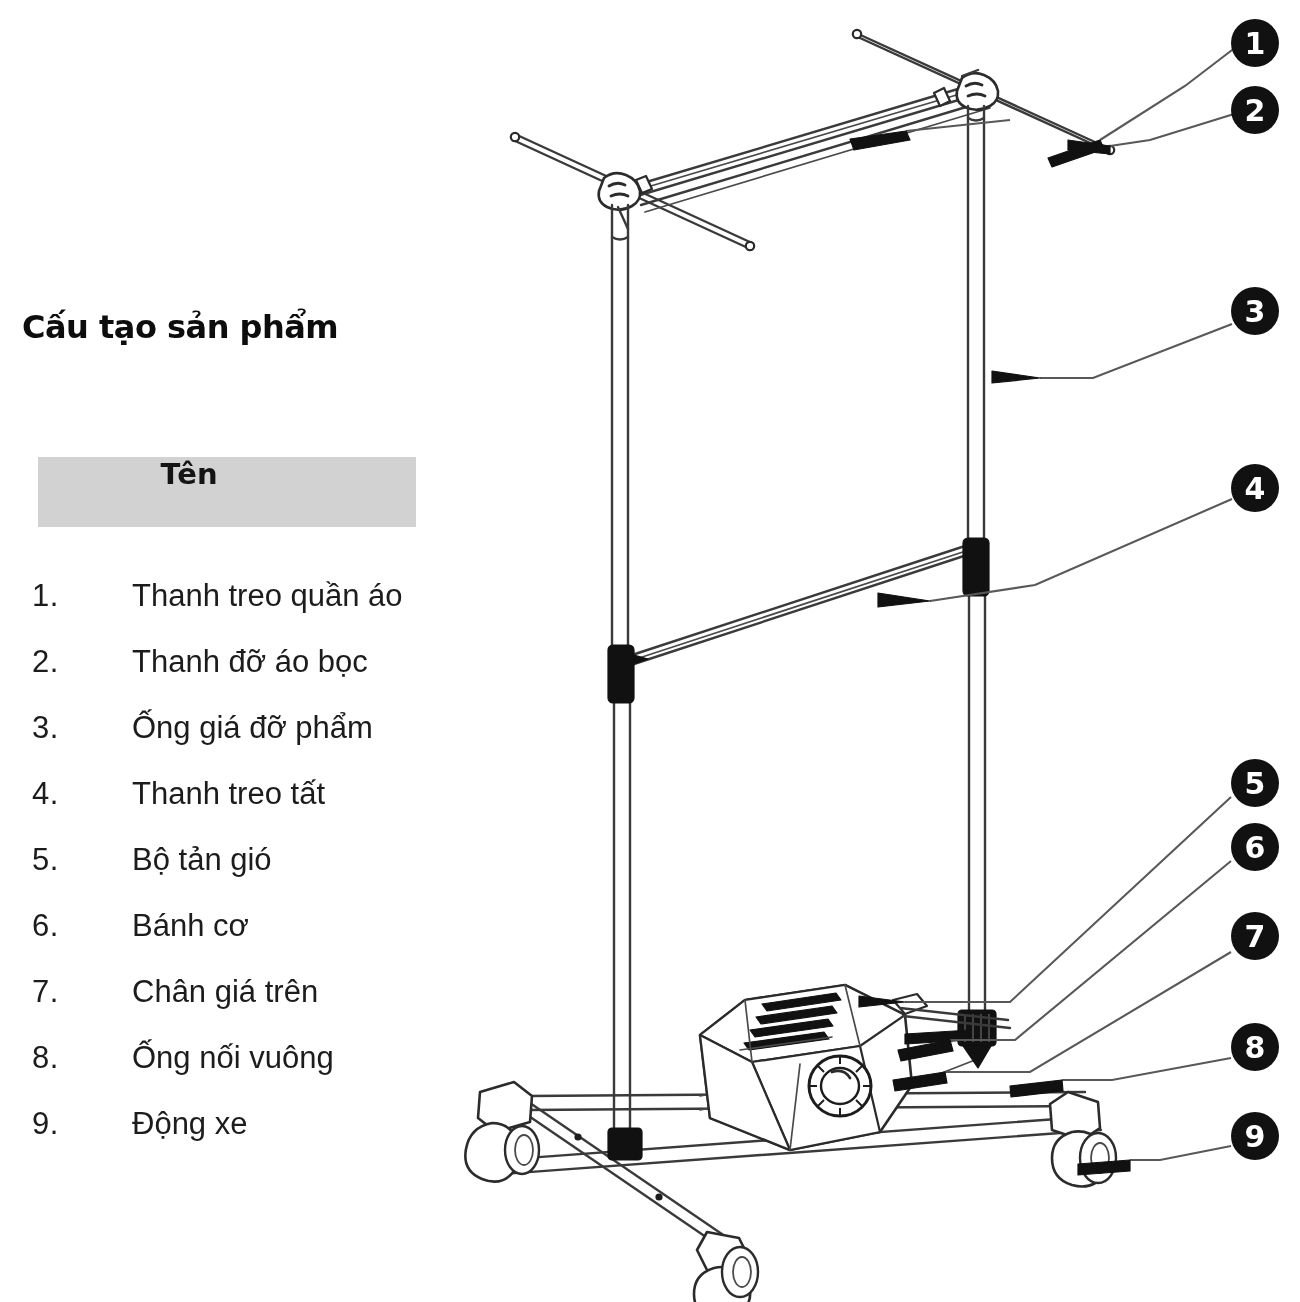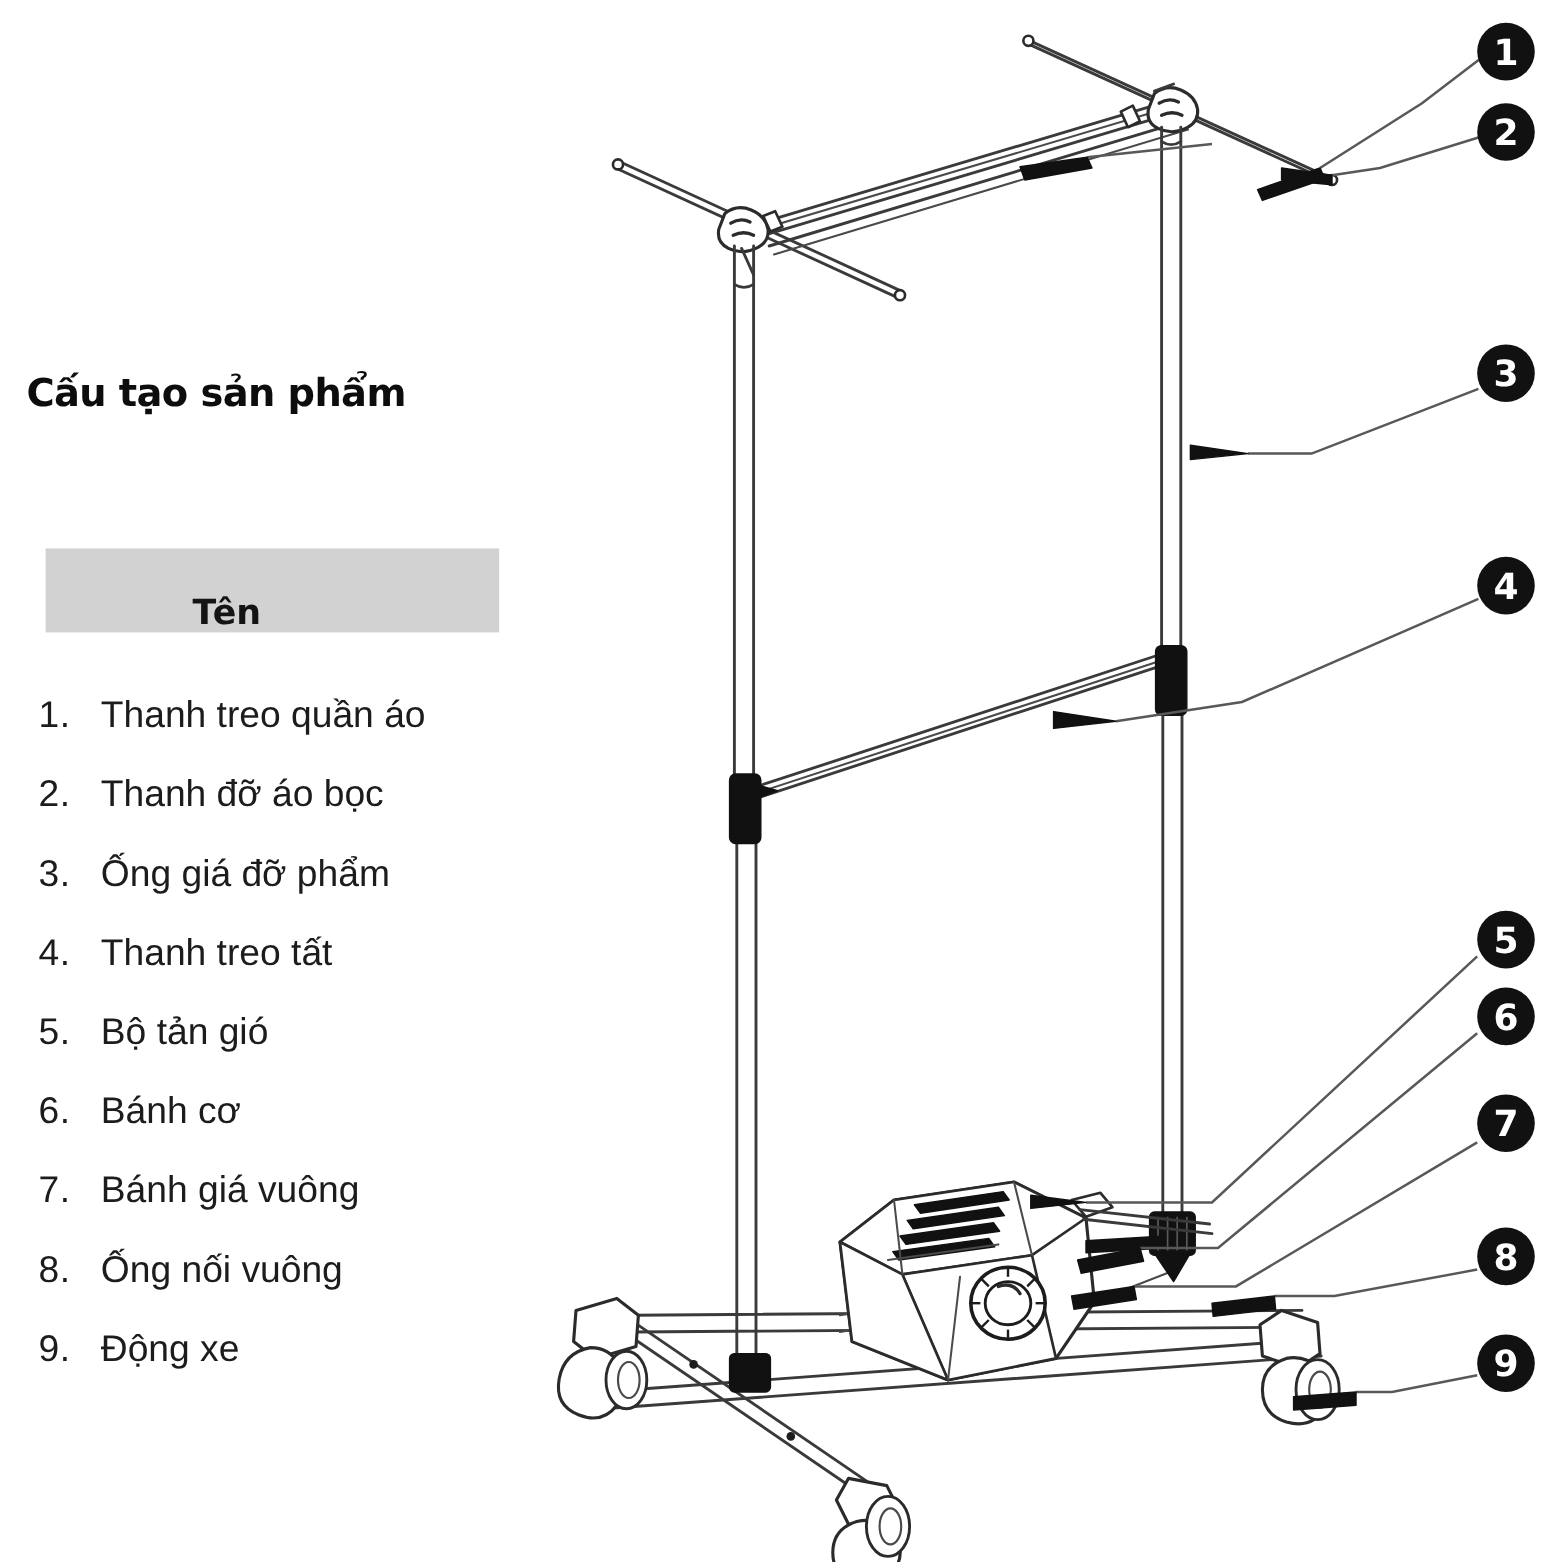--- a/index.html
+++ b/index.html
@@ -33,21 +33,21 @@
   }
 
   #name-header {
     position: absolute;
     left: 38px;
     top: 457px;
     width: 378px;
     height: 70px;
     background: #d2d2d2;
     display: flex;
-    align-items: flex-end;
+    align-items: flex-start;
     justify-content: center;
   }
   #name-header .hdr-label {
     font-family: "DejaVu Sans", sans-serif;
     font-weight: bold;
     font-size: 29px;
     color: #141414;
     transform: translateX(-38px);
   }
 
@@ -69,20 +69,21 @@
   }
   #parts-list .num {
     width: 52px;
     flex: 0 0 52px;
     text-align: left;
     letter-spacing: 0.5px;
   }
   #parts-list .lbl {
     flex: 1 1 auto;
     white-space: nowrap;
+    margin-left: 48px;
   }
 
   
   #diagram {
     position: absolute;
     left: 0;
     top: 0;
     width: 1300px;
     height: 1302px;
   }
@@ -421,21 +422,21 @@
     <li>
       <span class="num">5.</span>
       <span class="lbl">Bộ tản gió</span>
     </li>
     <li>
       <span class="num">6.</span>
       <span class="lbl">Bánh cơ</span>
     </li>
     <li>
       <span class="num">7.</span>
-      <span class="lbl">Bánh giá vuông</span>
+      <span class="lbl">Chân giá trên</span>
     </li>
     <li>
       <span class="num">8.</span>
       <span class="lbl">Ống nối vuông</span>
     </li>
     <li>
       <span class="num">9.</span>
       <span class="lbl">Động xe</span>
     </li>
   </ol>

